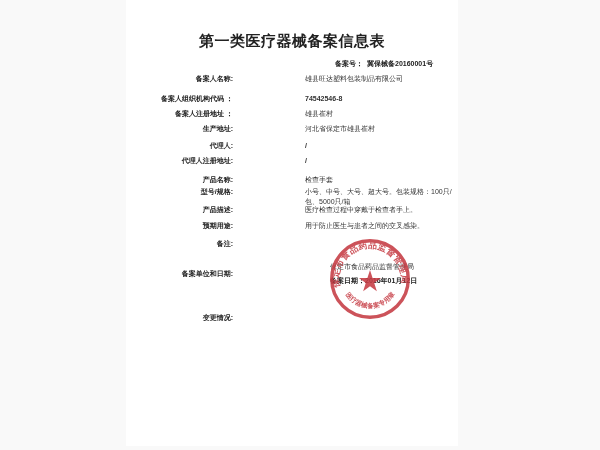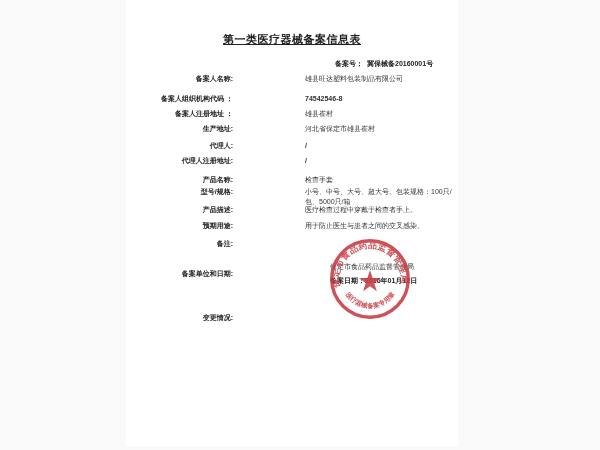--- a/index.html
+++ b/index.html
@@ -8,23 +8,22 @@
     background:#f9f9f9;
     font-family:"Liberation Sans","DejaVu Sans",sans-serif;
     color:#2e2e2e;
   }
   .page{
     position:absolute;left:126px;top:0;width:332px;height:446px;
     background:#ffffff;
   }
   .doc-title{
     position:absolute;left:126px;top:32px;width:332px;
-    text-align:center;font-size:11px;font-weight:700;color:#222;
+    text-align:center;font-size:15px;font-weight:700;color:#222;
     letter-spacing:0.5px;
-    text-decoration:underline;
   }
   .filing-no{
     position:absolute;left:335px;top:59px;font-size:7px;color:#222;
     white-space:nowrap;
   }
   .filing-no .lab{font-weight:700;margin-right:4px;}
   .filing-no .val{font-weight:700;}
   .row{position:absolute;left:0;top:0;width:600px;height:12px;}
   .row .lab{
     position:absolute;left:140px;width:93px;text-align:right;

